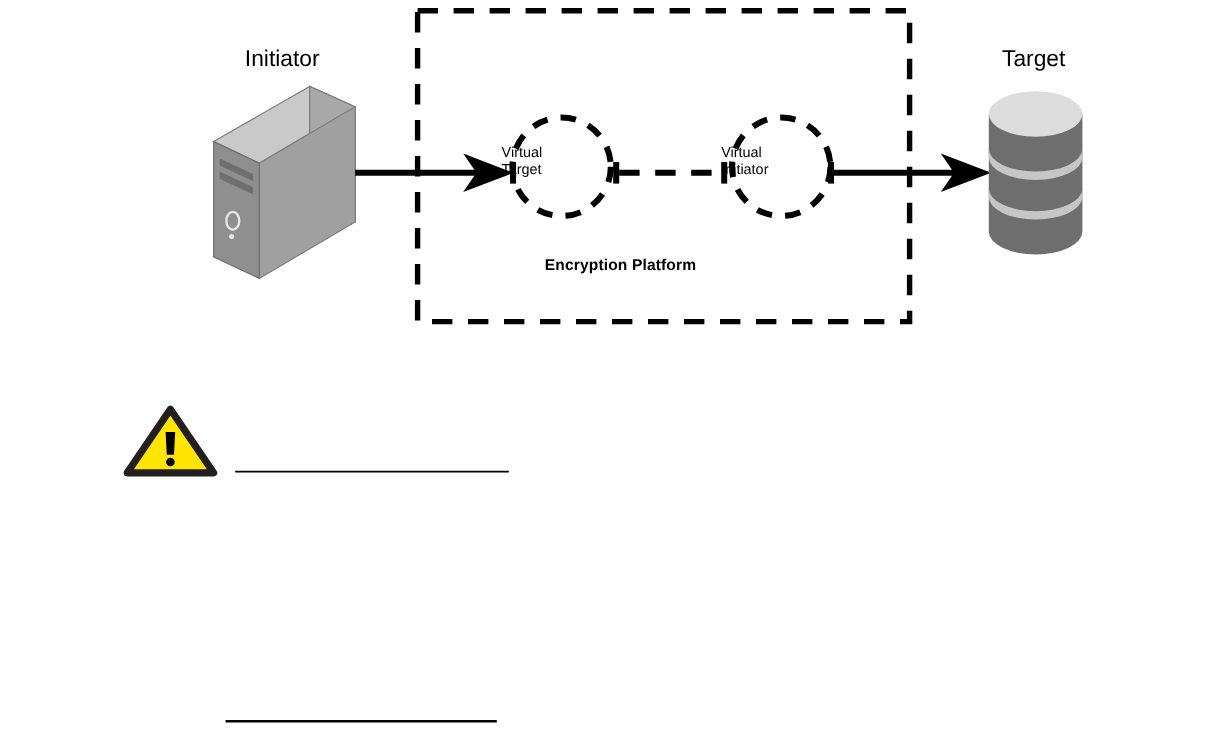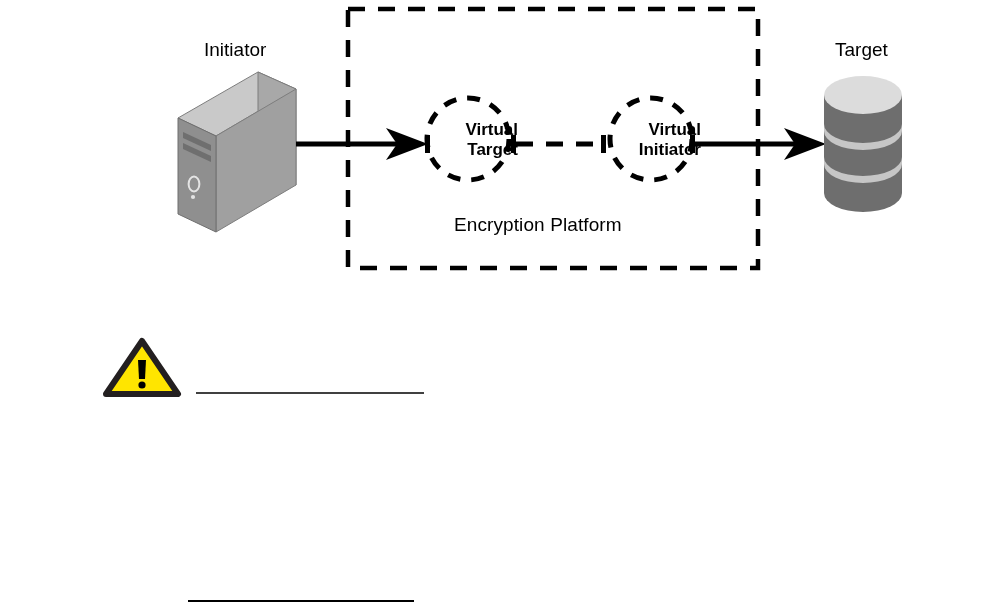--- a/index.html
+++ b/index.html
@@ -43,31 +43,31 @@
   .lbl-target {
     left: 835px;
     top: 39px;
     font-size: 19px;
     font-weight: 400;
   }
 
   .lbl-platform {
     left: 454px;
     top: 214px;
-    font-size: 19px;
-    font-weight: normal;
+    font-size: 13px;
+    font-weight: bold;
     letter-spacing: 0.1px;
   }
 
   .circle-label {
     position: absolute;
     width: 100px;
-    text-align: right;
-    font-size: 17px;
-    font-weight: 700;
+    text-align: left;
+    font-size: 12px;
+    font-weight: 400;
     line-height: 1.18;
     color: #000000;
   }
   .circle-label span { display: block; }
 
   .lbl-virtual-target   { left: 418px; top: 120px; }
   .lbl-virtual-initiator{ left: 601px; top: 120px; }
 </style>
 </head>
 <body>

